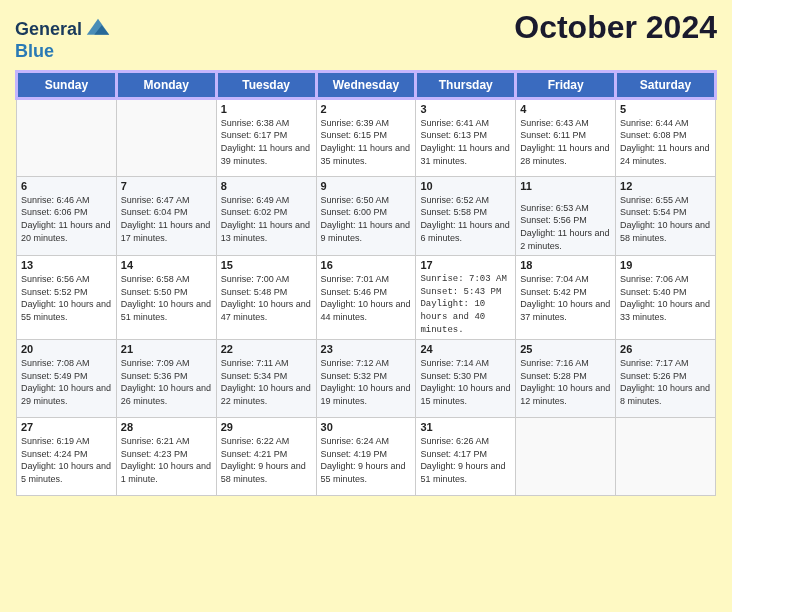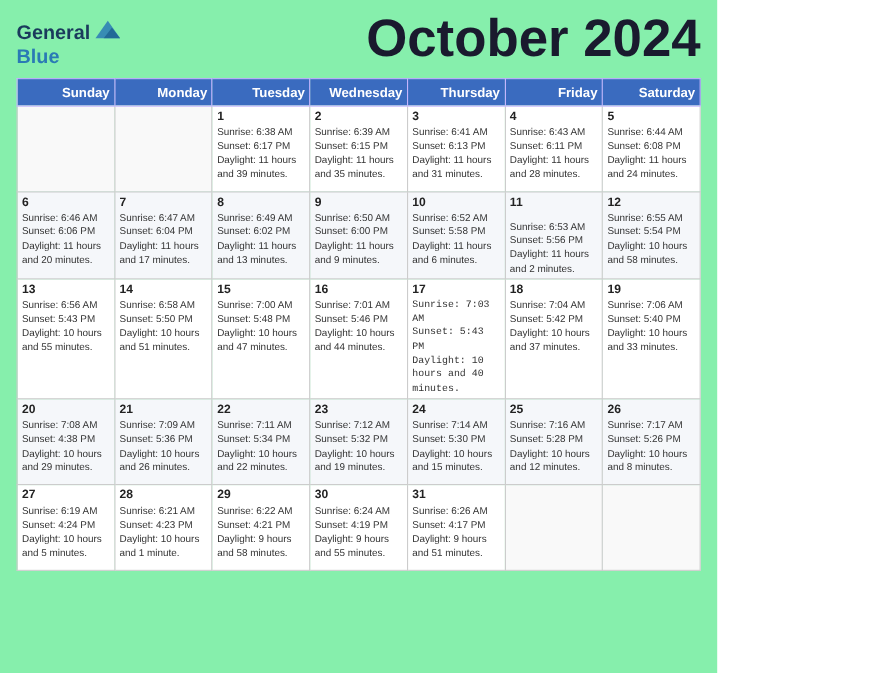--- a/index.html
+++ b/index.html
@@ -4,23 +4,23 @@
   <style>
     * { box-sizing: border-box; margin: 0; padding: 0; }
     body {
       font-family: Arial, sans-serif;
       background: #fff;
       width: 792px;
       min-height: 612px;
       padding: 0;
     }
     .page {
-      width: 652px;
+      width: 732px;
       min-height: 612px;
-      background: #86efac;
+      background: #fef9c3;
       padding: 10px 15px 15px 15px;
     }
     .header {
       display: flex;
       justify-content: space-between;
       align-items: flex-start;
       margin-bottom: 8px;
     }
     .logo {
       display: flex;
@@ -35,43 +35,43 @@
     }
     .logo-icon {
       width: 28px;
       height: 28px;
       margin-left: 2px;
     }
     .title-block {
       text-align: right;
     }
     .month-title {
-      font-size: 48px;
+      font-size: 32px;
       font-weight: bold;
       color: #1a1a2e;
       line-height: 1.1;
     }
     .subtitle {
       font-size: 14px;
       color: #333;
       margin-top: 2px;
     }
     table {
       width: 100%;
       border-collapse: collapse;
       table-layout: fixed;
     }
     thead tr th {
       background-color: #3a6bbf;
       color: #fff;
       font-size: 12px;
       font-weight: bold;
       padding: 5px 4px;
-      text-align: right;
-      border: 1px solid #c4b5fd;
+      text-align: center;
+      border: 3px solid #c4b5fd;
     }
     tbody tr td {
       border: 1px solid #ccc;
       vertical-align: top;
       padding: 3px 4px;
       font-size: 9.5px;
       color: #222;
       height: 78px;
       background: #fff;
     }
@@ -204,21 +204,21 @@
             <span class="day-num">12</span>
             <div class="day-info" style="white-space: pre-line;">Sunrise: 6:55 AM
 Sunset: 5:54 PM
 Daylight: 10 hours and 58 minutes.</div>
           </td>
         </tr>
         <tr>
           <td>
             <span class="day-num">13</span>
             <div class="day-info" style="white-space: pre-line;">Sunrise: 6:56 AM
-Sunset: 5:43 PM
+Sunset: 5:52 PM
 Daylight: 10 hours and 55 minutes.</div>
           </td>
           <td>
             <span class="day-num">14</span>
             <div class="day-info" style="white-space: pre-line;">Sunrise: 6:58 AM
 Sunset: 5:50 PM
 Daylight: 10 hours and 51 minutes.</div>
           </td>
           <td>
             <span class="day-num">15</span>
@@ -248,21 +248,21 @@
             <span class="day-num">19</span>
             <div class="day-info" style="white-space: pre-line;">Sunrise: 7:06 AM
 Sunset: 5:40 PM
 Daylight: 10 hours and 33 minutes.</div>
           </td>
         </tr>
         <tr>
           <td>
             <span class="day-num">20</span>
             <div class="day-info" style="white-space: pre-line;">Sunrise: 7:08 AM
-Sunset: 4:38 PM
+Sunset: 5:49 PM
 Daylight: 10 hours and 29 minutes.</div>
           </td>
           <td>
             <span class="day-num">21</span>
             <div class="day-info" style="white-space: pre-line;">Sunrise: 7:09 AM
 Sunset: 5:36 PM
 Daylight: 10 hours and 26 minutes.</div>
           </td>
           <td>
             <span class="day-num">22</span>

